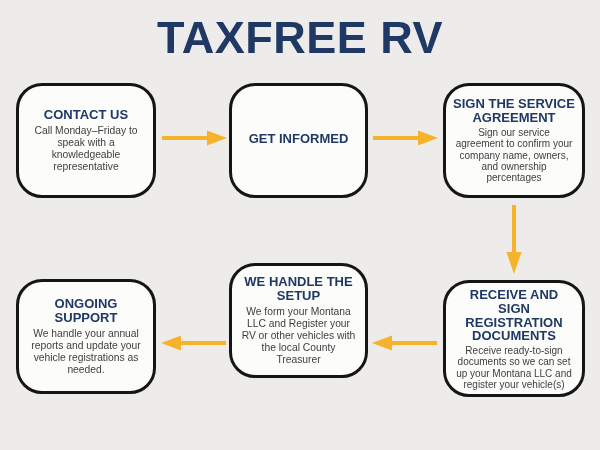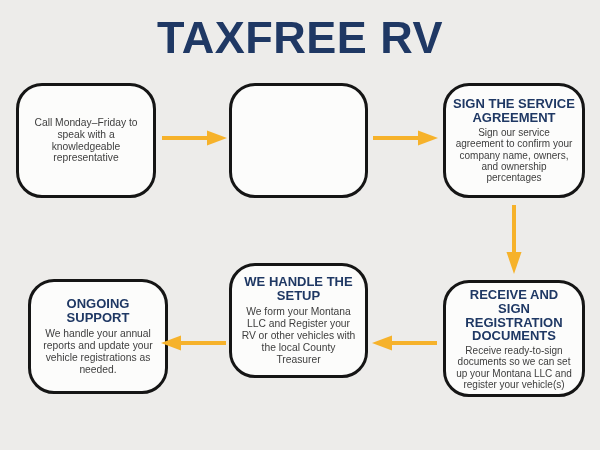--- a/index.html
+++ b/index.html
@@ -46,21 +46,21 @@
   }
   .step-body {
     color: var(--body-text, #3E3E3E);
     font-size: 10.3px;
     line-height: 1.16;
   }
   
   .pos-contact   { left: 16px;  top: 83px;  width: 140px; height: 115px; }
   .pos-informed  { left: 229px; top: 83px;  width: 139px; height: 115px; }
   .pos-agreement { left: 443px; top: 83px;  width: 142px; height: 115px; }
-  .pos-support   { left: 28px;  top: 279px; width: 140px; height: 115px; }
+  .pos-support   { left: 16px;  top: 279px; width: 140px; height: 115px; }
   .pos-setup     { left: 229px; top: 263px; width: 139px; height: 115px; }
   .pos-documents { left: 443px; top: 280px; width: 142px; height: 117px; justify-content: space-between; }
   .pos-agreement .step-body, .pos-documents .step-body { font-size: 10px; line-height: 1.13; }
   .pos-agreement .step-heading, .pos-documents .step-heading { line-height: 1.06; margin-bottom: 2px; }
 
   .flow-arrow { position: absolute; }
   .flow-arrow svg { display: block; }
   .flow-arrow .shaft { stroke: var(--arrow, #F6B22B); stroke-width: 4; }
   .flow-arrow .head  { fill: var(--arrow, #F6B22B); }
   .arr-1 { left: 161px; top: 128px; }
@@ -70,31 +70,33 @@
   .arr-5 { left: 161px; top: 333px; }
 </style>
 </head>
 <body>
 
 <div class="canvas">
 
   <div class="page-title">TAXFREE RV</div>
 
   <div class="step-box pos-contact">
+    <div class="step-heading">CONTACT US</div>
     <div class="step-body">Call Monday–Friday to speak with a knowledgeable representative</div>
   </div>
 
   <div class="flow-arrow arr-1">
     <svg width="66" height="20" viewBox="0 0 66 20">
       <line class="shaft" x1="1" y1="10" x2="49" y2="10"></line>
       <polygon class="head" points="46,2.5 66,10 46,17.5"></polygon>
     </svg>
   </div>
 
   <div class="step-box pos-informed">
+    <div class="step-heading">GET INFORMED</div>
   </div>
 
   <div class="flow-arrow arr-2">
     <svg width="66" height="20" viewBox="0 0 66 20">
       <line class="shaft" x1="1" y1="10" x2="49" y2="10"></line>
       <polygon class="head" points="46,2.5 66,10 46,17.5"></polygon>
     </svg>
   </div>
 
   <div class="step-box pos-agreement">

